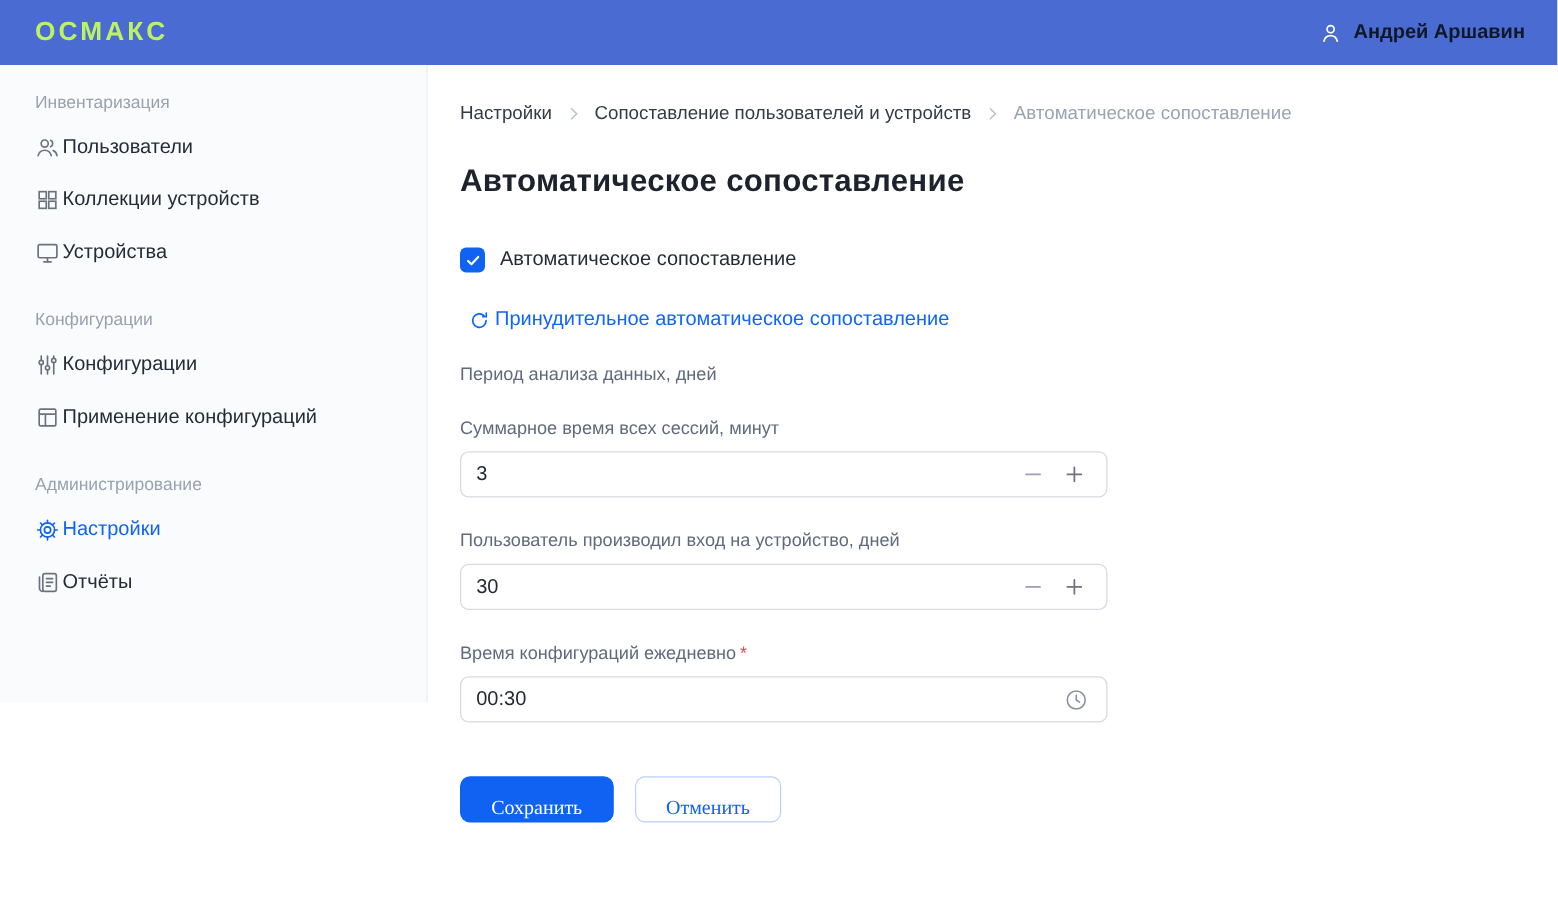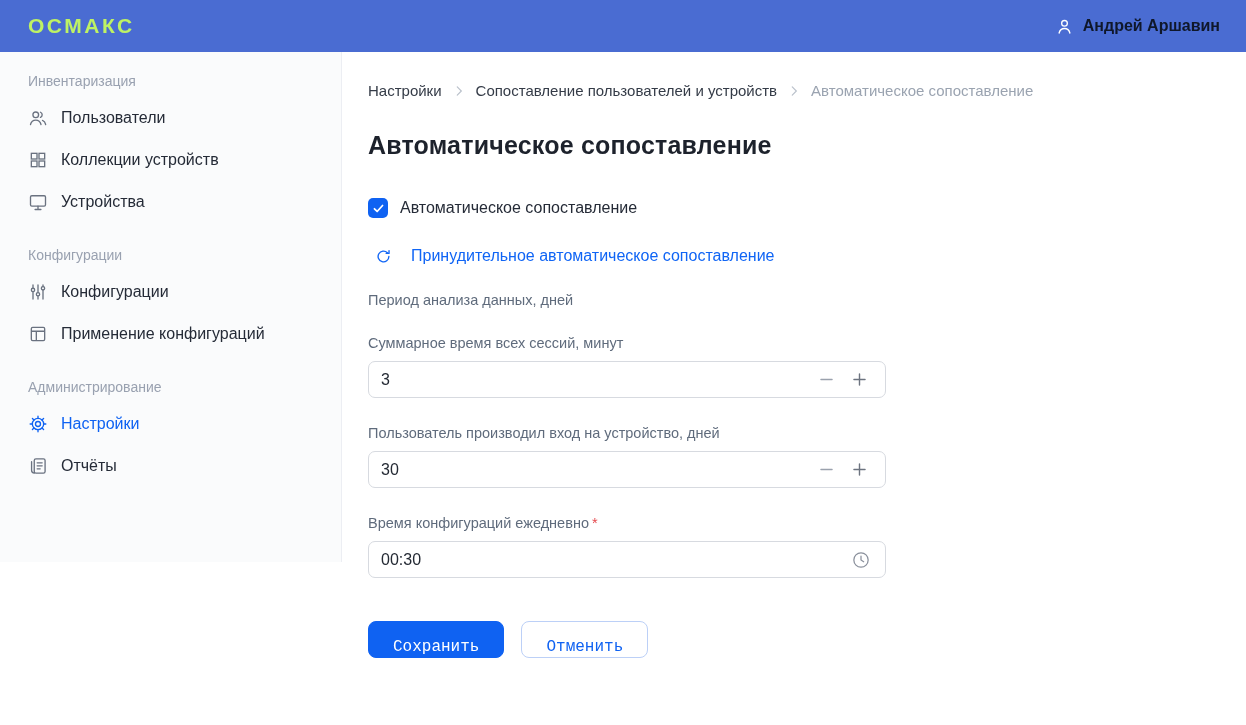--- a/index.html
+++ b/index.html
@@ -15,40 +15,40 @@
   .user svg { display:block; }
 
   
   .app { display:flex; height:510px; }
   .sidebar { width:342px; flex:0 0 342px; background:#fafbfc; border-right:1px solid #eceef3; }
   .main { flex:1; padding:30px 40px 0 26px; }
 
   
   .section-label { margin:24px 0 8px 28px; font-size:14px; color:#99a1b0; }
   .section:first-child .section-label { margin-top:21px; }
-  .nav-item { display:flex; align-items:center; gap:13px; padding:11px 16px 11px 28px;
+  .nav-item { display:flex; align-items:center; gap:2px; padding:11px 16px 11px 28px;
     font-size:16px; color:#252b37; cursor:pointer; }
   .nav-item .icon { width:20px; height:20px; color:#6a7280; flex:0 0 20px; }
   .nav-item .icon svg { width:20px; height:20px; display:block; }
   .nav-item.active, .nav-item.active .icon { color:#0f62f2; }
 
   
   .breadcrumb { display:flex; align-items:center; gap:10px; font-size:15px; }
   .bc-link { color:#343b47; cursor:pointer; }
   .bc-current { color:#9aa3b0; }
   .bc-sep { display:flex; color:#b9c0ca; }
 
   
   h1 { margin-top:32px; font-size:25px; font-weight:bold; color:#1d222c; letter-spacing:.2px; }
   .checkbox-row { margin-top:38px; display:flex; align-items:center; gap:12px; }
   .checkbox { width:20px; height:20px; border-radius:5px; background:#0f62f2;
     display:flex; align-items:center; justify-content:center; cursor:pointer; }
   .checkbox svg { width:13px; height:13px; }
   .checkbox-label { font-size:16px; color:#252b37; }
-  .link-row { margin-top:29px; padding-left:7px; display:flex; align-items:center; gap:19px;
+  .link-row { margin-top:29px; padding-left:7px; display:flex; align-items:center; gap:4px;
     color:#1065f5; font-size:16px; cursor:pointer; }
   .link-row .icon svg { width:17px; height:17px; display:block; }
 
   
   .field { margin-top:27px; }
   .field:first-of-type { margin-top:29px; }
   .field label { display:block; font-size:14.5px; color:#5f6b7c; margin-bottom:10px; }
   .req { color:#e5484d; margin-left:3px; }
   .input-box { width:518px; height:37px; border:1px solid #d7dae0; border-radius:7px;
     display:flex; align-items:center; padding:0 14px 0 0; background:#fff; }
@@ -58,21 +58,21 @@
   .step { background:none; border:none; padding:2px; cursor:pointer; display:flex; }
   .step svg { width:19px; height:19px; }
   .step.minus { color:#9aa1ad; margin-right:10px; }
   .step.plus  { color:#6d7480; }
   .clock-btn { background:none; border:none; padding:0; cursor:pointer; display:flex; color:#8a909c; }
   .clock-btn svg { width:20px; height:20px; }
 
   
   .actions { margin-top:43px; display:flex; gap:17px; }
   .btn { height:37px; border-radius:8px; font-size:16px; cursor:pointer; padding:16px 24px;
-    font-family:Liberation Mono, monospace; }
+    font-family:Liberation Serif, serif; }
   .btn-primary { background:#0f62f2; border:1px solid #0f62f2; color:#fff; }
   .btn-secondary { background:#fff; border:1px solid #bcd0f7; color:#0f62f2; }
 </style>
 </head>
 <body>
 
 <div class="header">
   <div class="logo">ОСМАКС</div>
   <div class="user">
     <span>

